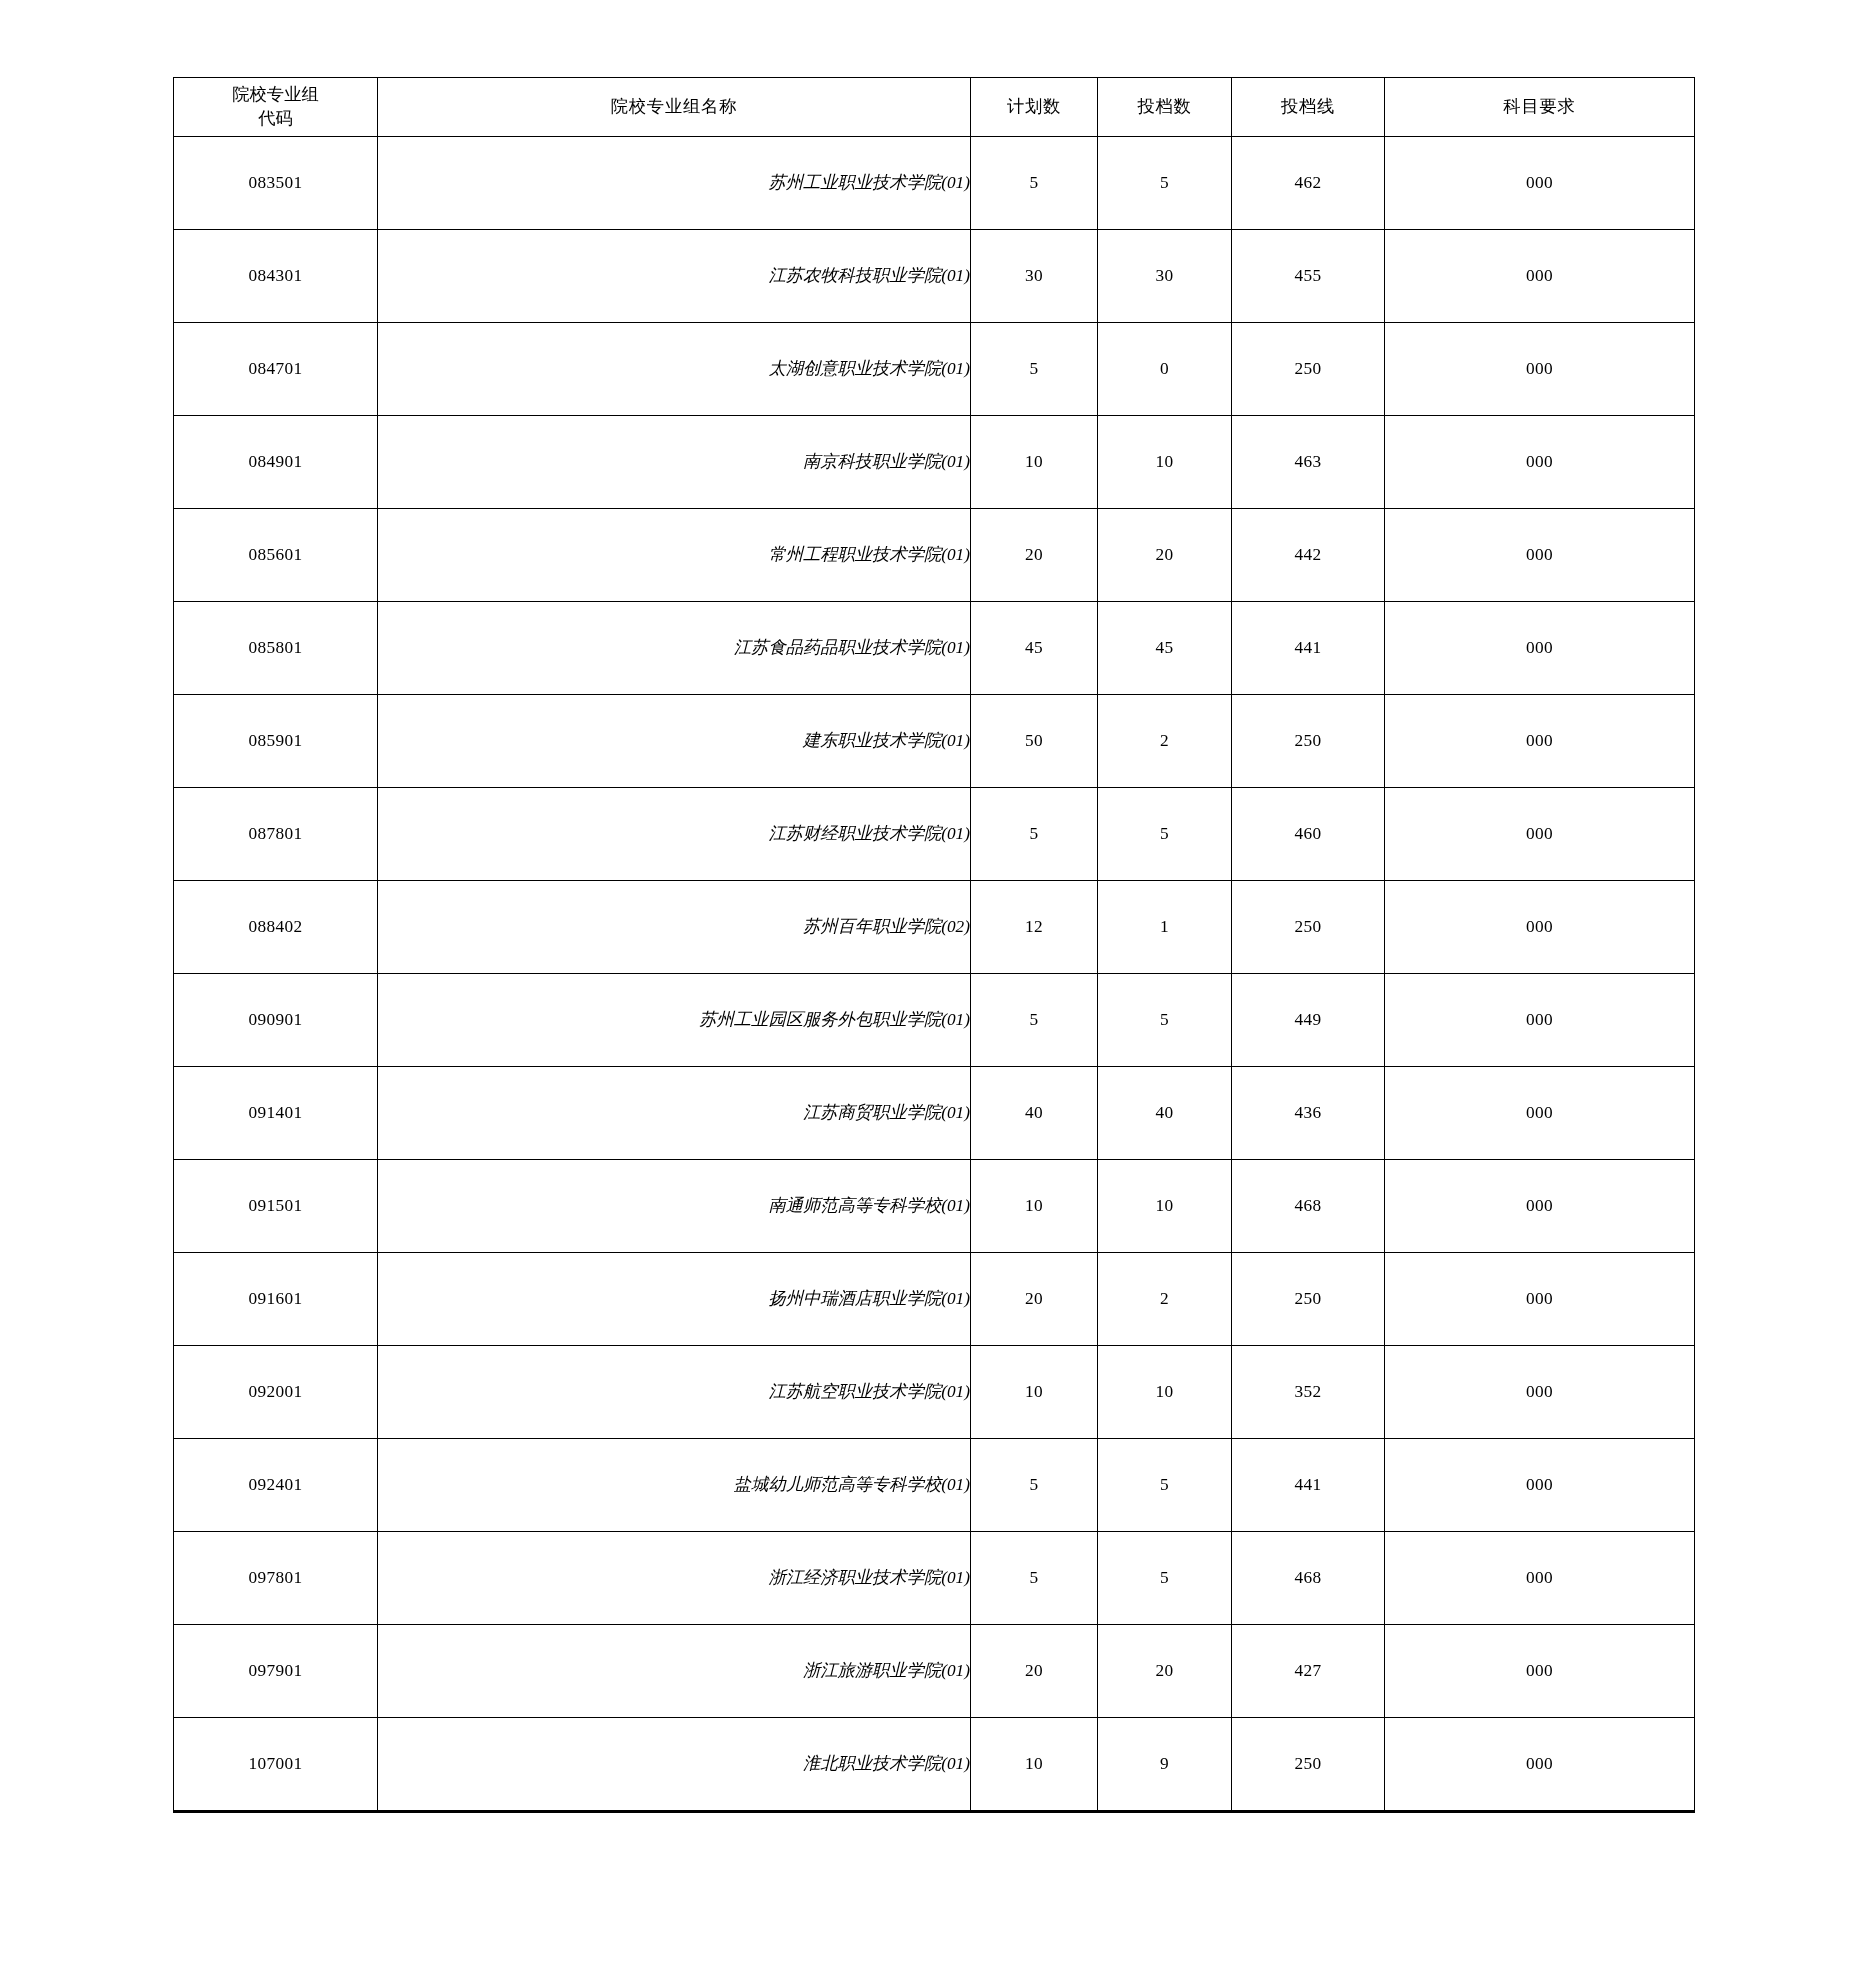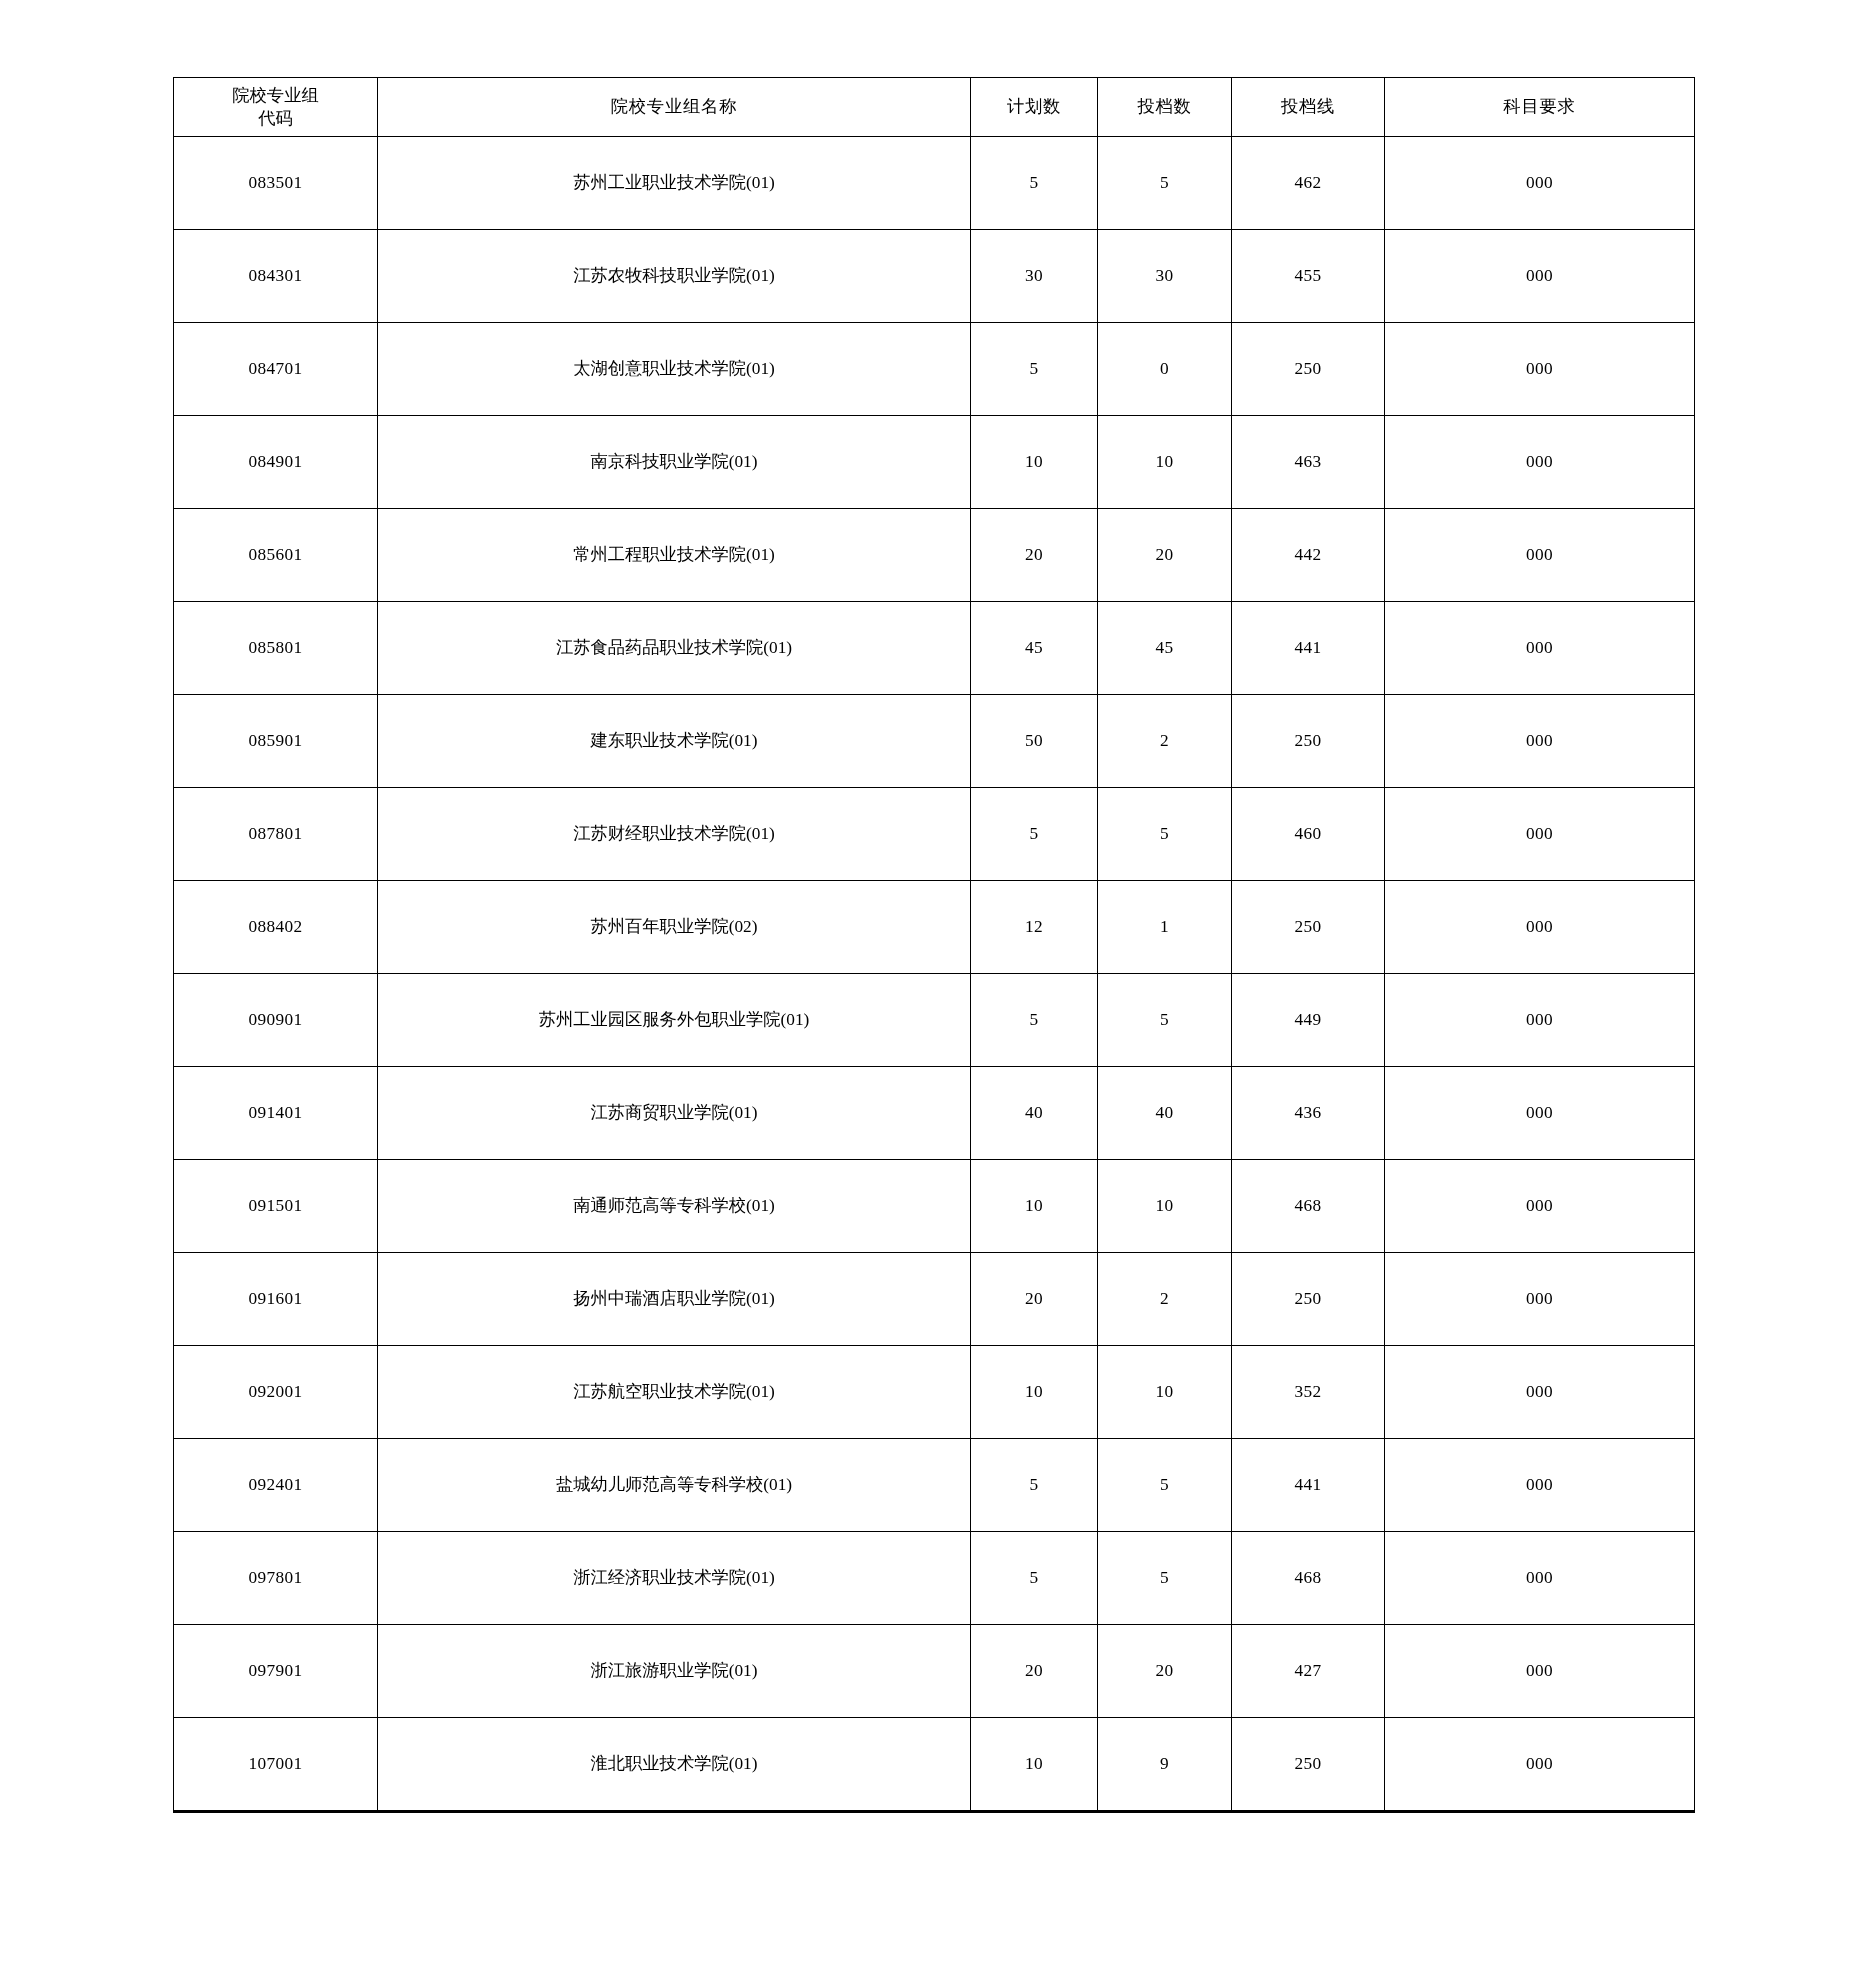--- a/index.html
+++ b/index.html
@@ -60,44 +60,45 @@
     border-top: 3.5px solid #000000;
     border-bottom: 3.5px solid #000000;
     height: 58px;
     text-align: center;
     font-size: 18px;
     letter-spacing: 0.8px;
   }
   thead th.th-code {
     letter-spacing: 0px;
   }
-  thead th.th-code .hdr-l1 { display: block; }
+  thead th.th-code .hdr-l1 { display: block; font-family: Liberation Mono, monospace; }
   thead th.th-code .hdr-l2 { display: block; }
 
   
   tbody tr td {
     height: 92px;
     border-top: 1.2px solid #000000;
     border-bottom: 3.5px solid #000000;
   }
   tbody tr:last-child td {
     border-bottom: 3.5px solid #000000;
   }
 
   td.cell-code {
     text-align: center;
     font-size: 17.7px;
     letter-spacing: 0.4px;
     margin-top: 37px;
   }
   td.cell-name {
-    text-align: center;
+    text-align: right;
     padding-left: 12.6px;
     font-size: 18px;
     letter-spacing: 0px;
+    font-style: italic;
   }
   td.cell-num {
     text-align: center;
     font-size: 17.7px;
     letter-spacing: 0.4px;
   }
 </style>
 </head>
 <body>
 

